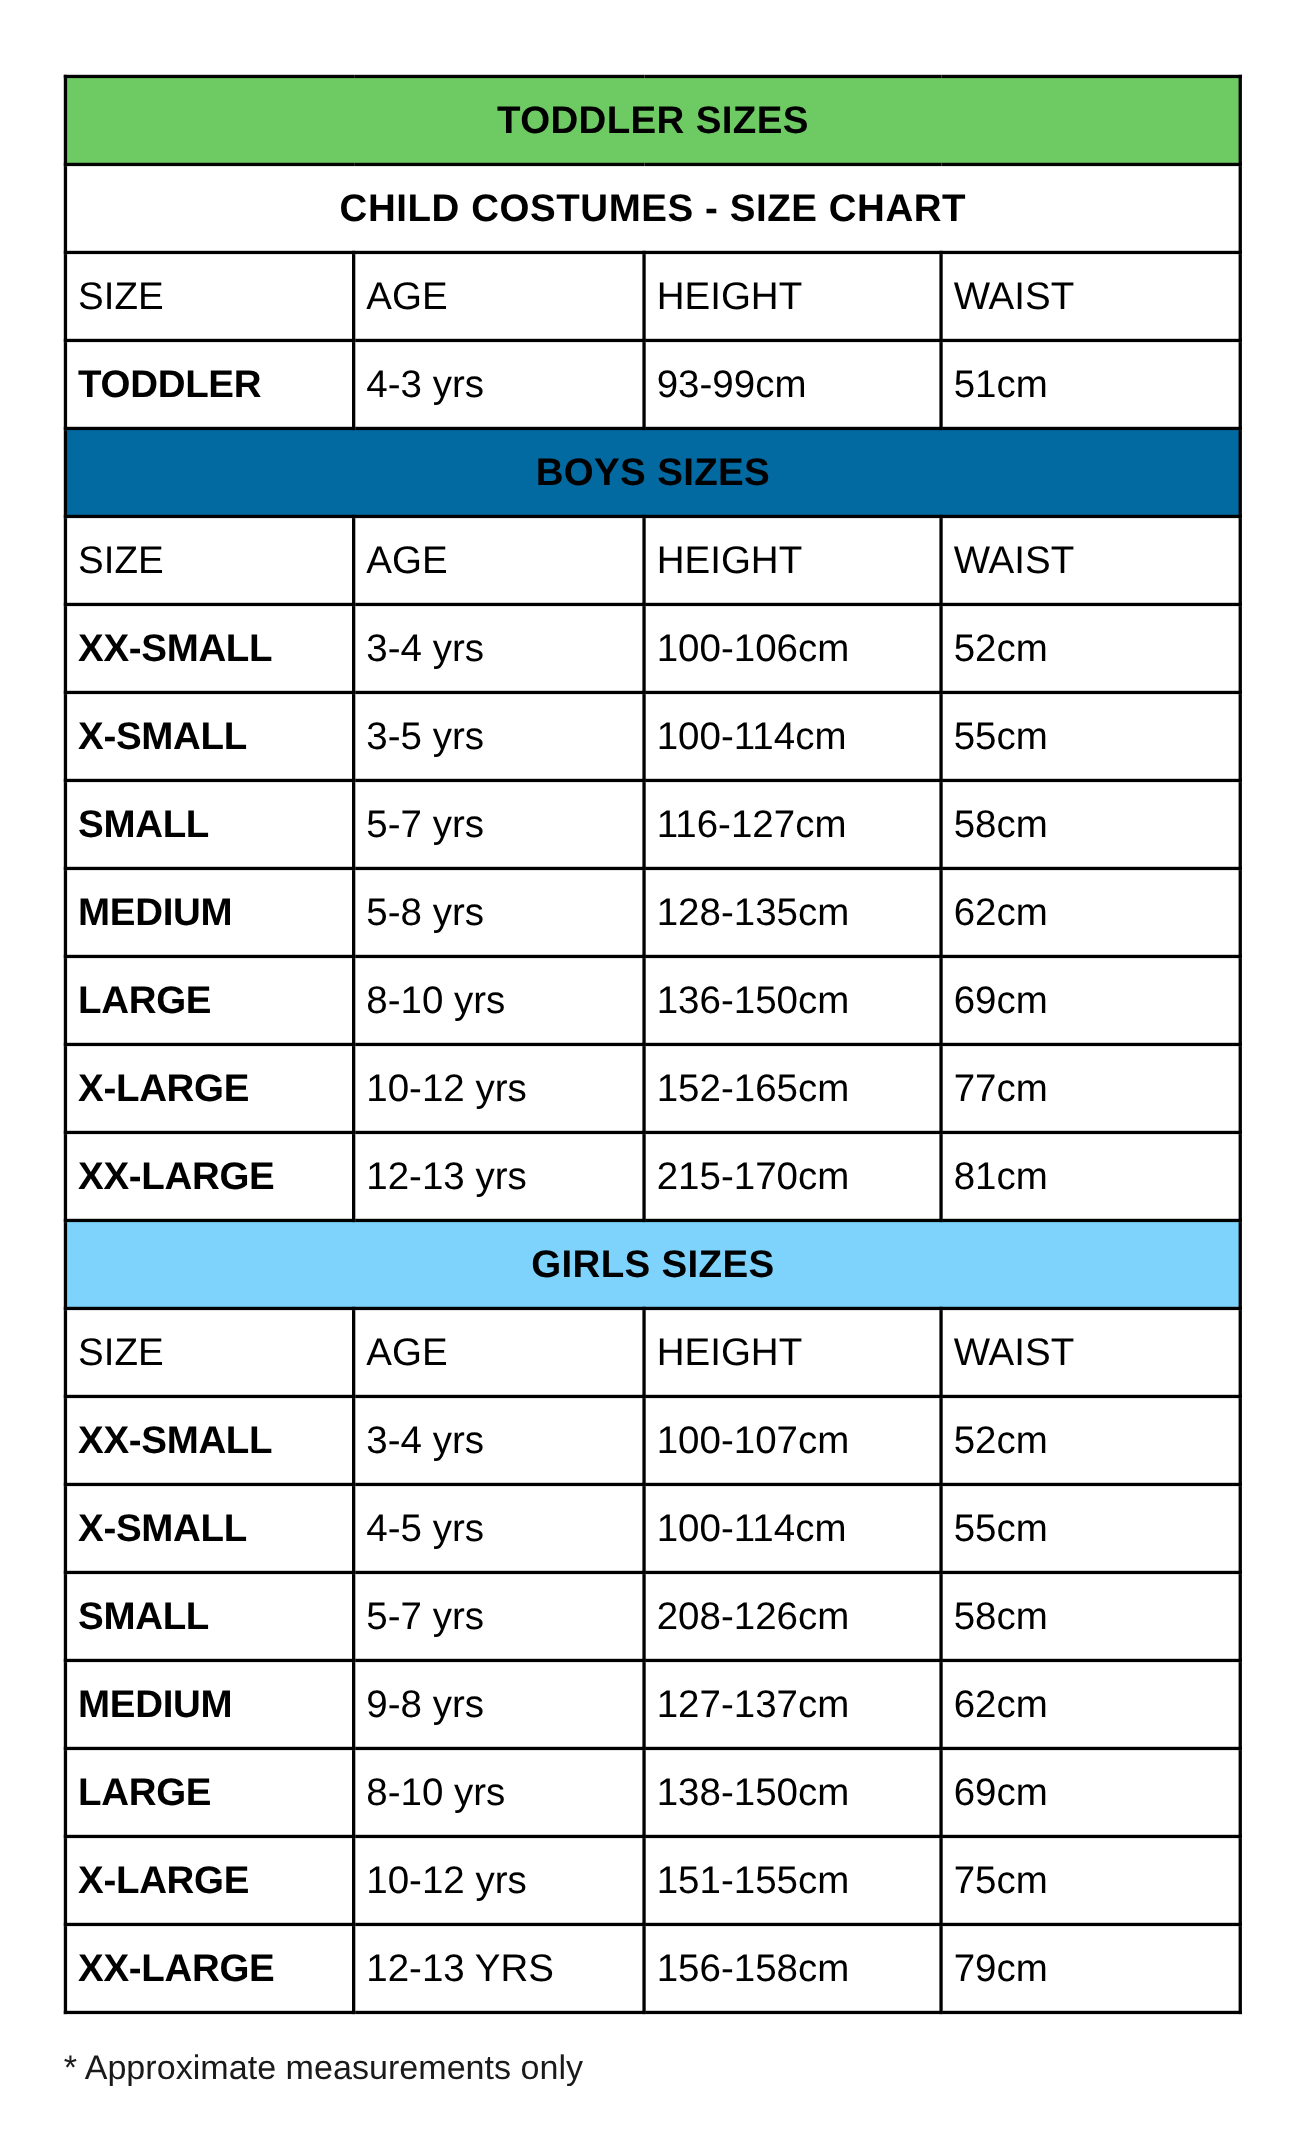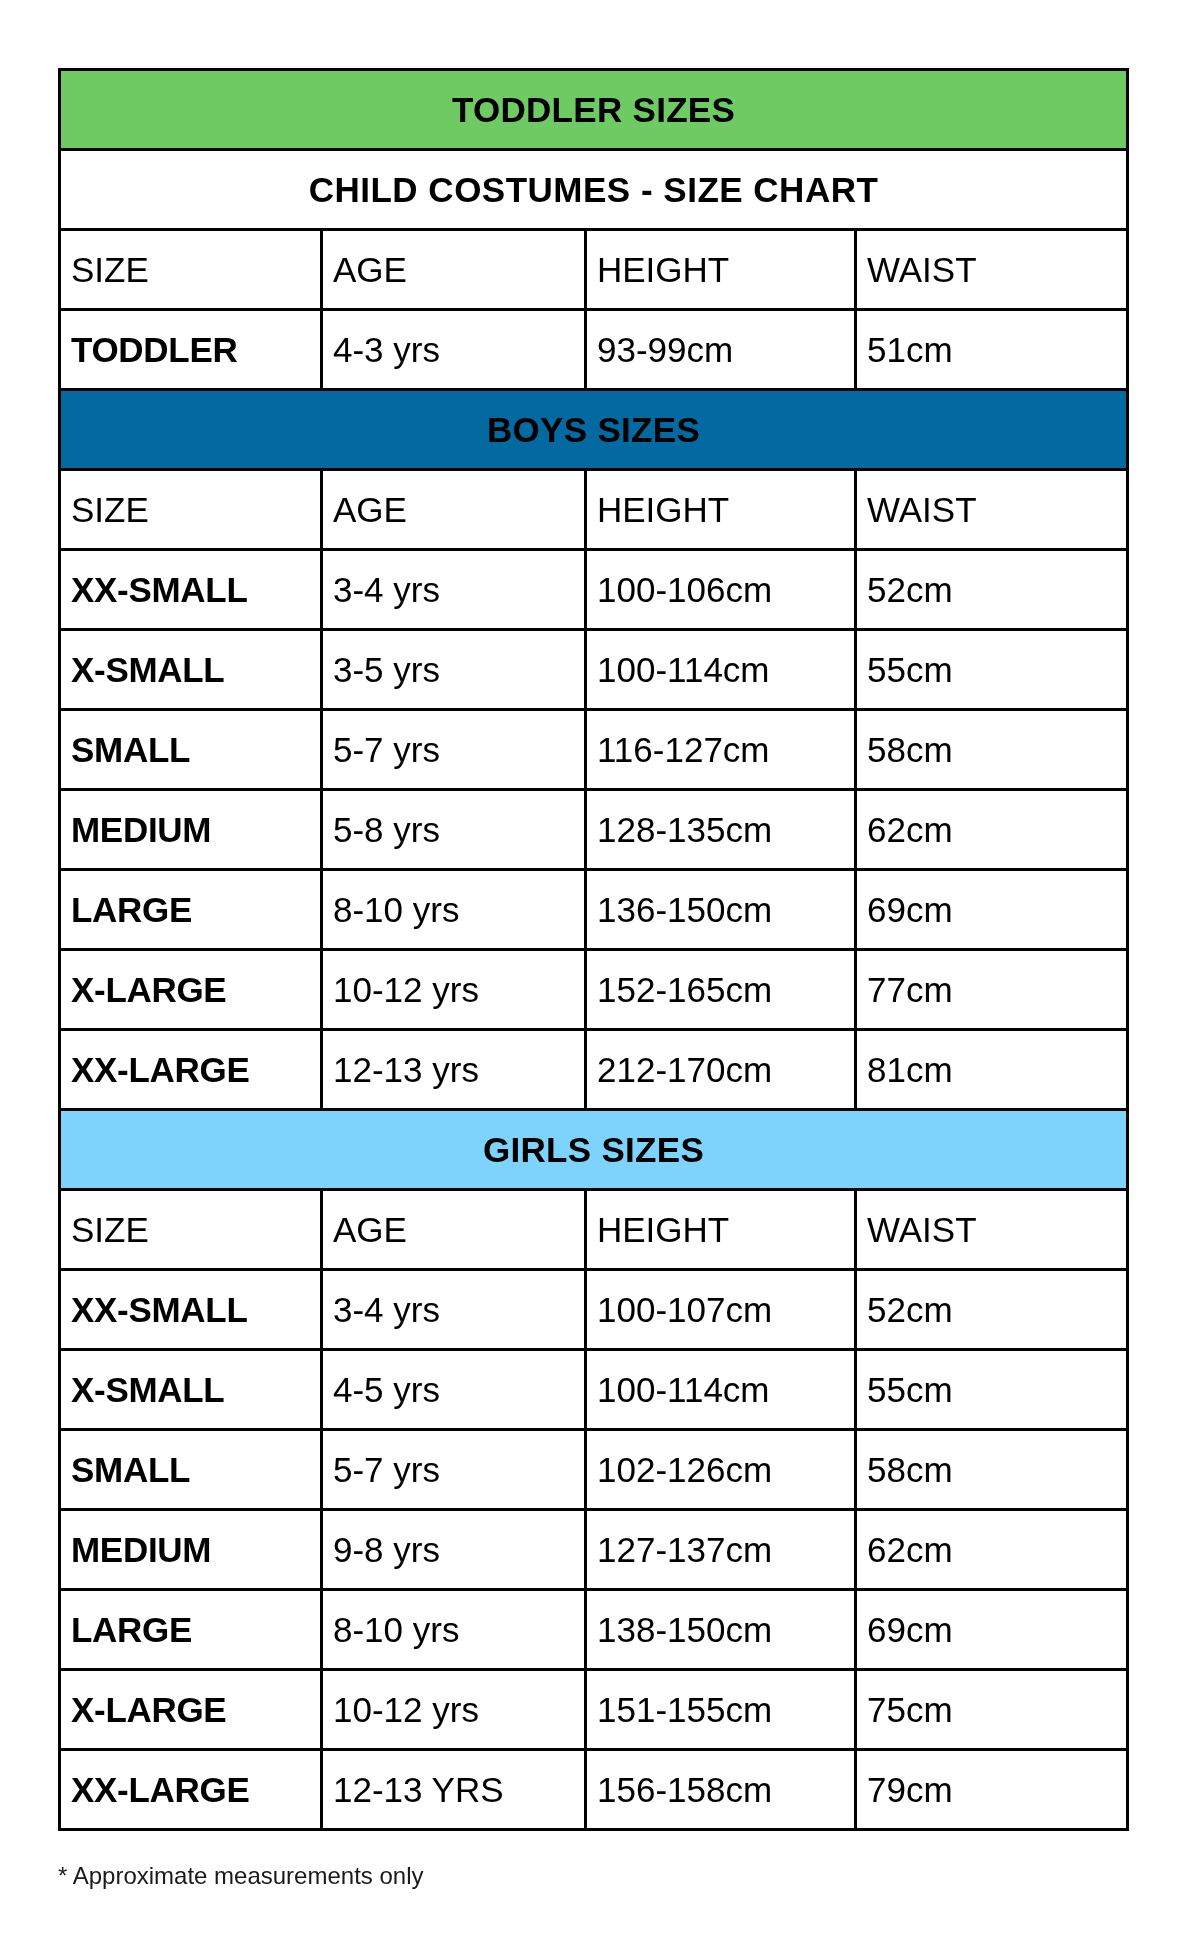--- a/index.html
+++ b/index.html
@@ -87,21 +87,21 @@
   td.val {
     font-weight: normal;
     font-size: 37px;
   }
   td.val.tight { letter-spacing: -0.5px; }
 
   .footnote {
     position: absolute;
     left: 58px;
     top: 1862px;
-    font-size: 24px;
+    font-size: 31px;
     color: #1a1a1a;
     font-family: "Liberation Sans", sans-serif;
   }
 </style>
 </head>
 <body>
 
 <div class="sheet">
 
   <div class="chart-wrap">
@@ -175,21 +175,21 @@
         </tr>
         <tr>
           <td class="sizename">X-LARGE</td>
           <td class="val">10-12 yrs</td>
           <td class="val">152-165cm</td>
           <td class="val">77cm</td>
         </tr>
         <tr>
           <td class="sizename">XX-LARGE</td>
           <td class="val">12-13 yrs</td>
-          <td class="val">212-170cm</td>
+          <td class="val">215-170cm</td>
           <td class="val">81cm</td>
         </tr>
 
         <tr>
           <td class="section girls" colspan="4">GIRLS SIZES</td>
         </tr>
         <tr>
           <td class="colhead">SIZE</td>
           <td class="colhead">AGE</td>
           <td class="colhead">HEIGHT</td>
@@ -203,21 +203,21 @@
         </tr>
         <tr>
           <td class="sizename">X-SMALL</td>
           <td class="val">4-5 yrs</td>
           <td class="val">100-114cm</td>
           <td class="val">55cm</td>
         </tr>
         <tr>
           <td class="sizename">SMALL</td>
           <td class="val">5-7 yrs</td>
-          <td class="val">102-126cm</td>
+          <td class="val">208-126cm</td>
           <td class="val">58cm</td>
         </tr>
         <tr>
           <td class="sizename">MEDIUM</td>
           <td class="val">9-8 yrs</td>
           <td class="val">127-137cm</td>
           <td class="val">62cm</td>
         </tr>
         <tr>
           <td class="sizename">LARGE</td>

